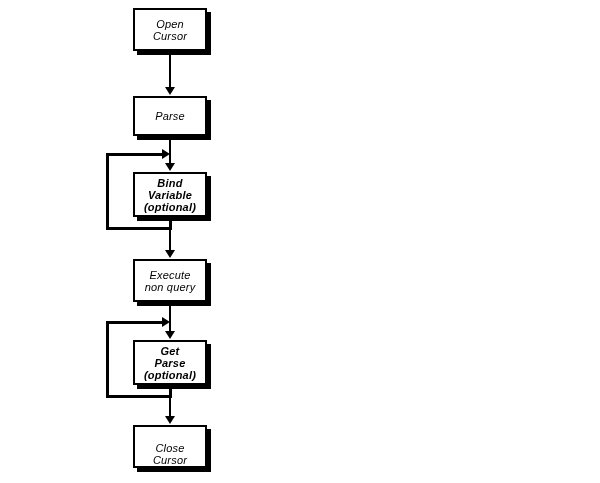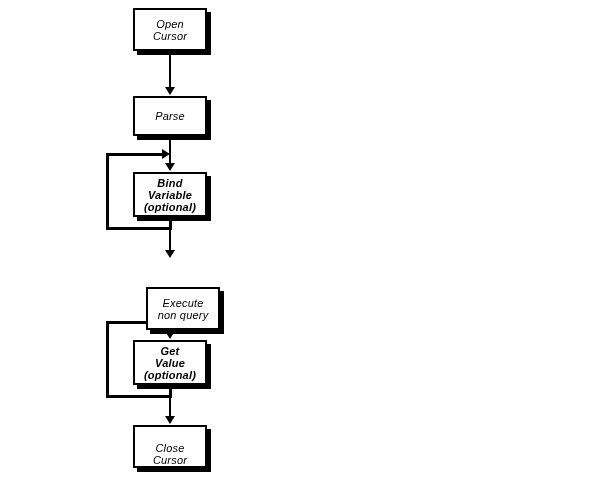--- a/index.html
+++ b/index.html
@@ -117,28 +117,28 @@
   <div class="node" style="left:133px; top:96px; width:74px; height:40px;text-align:right;">
     <span class="node-label">Parse</span>
   </div>
 
   <div class="node bold" style="left:133px; top:172px; width:74px; height:45px;text-align:center;">
     <span class="node-label">Bind
 Variable
 (optional)</span>
   </div>
 
-  <div class="node" style="left:146px; top:259px; width:74px; height:43px;margin-top:28px;">
+  <div class="node" style="left:133px; top:259px; width:74px; height:43px;">
     <span class="node-label">Execute
 non query</span>
   </div>
 
   <div class="node bold" style="left:133px; top:340px; width:74px; height:45px;">
     <span class="node-label">Get
-Value
+Parse
 (optional)</span>
   </div>
 
   <div class="node" style="left:133px; top:425px; width:74px; height:43px;align-items:flex-end;">
     <span class="node-label">Close
 Cursor</span>
   </div>
 
 </div>
 

